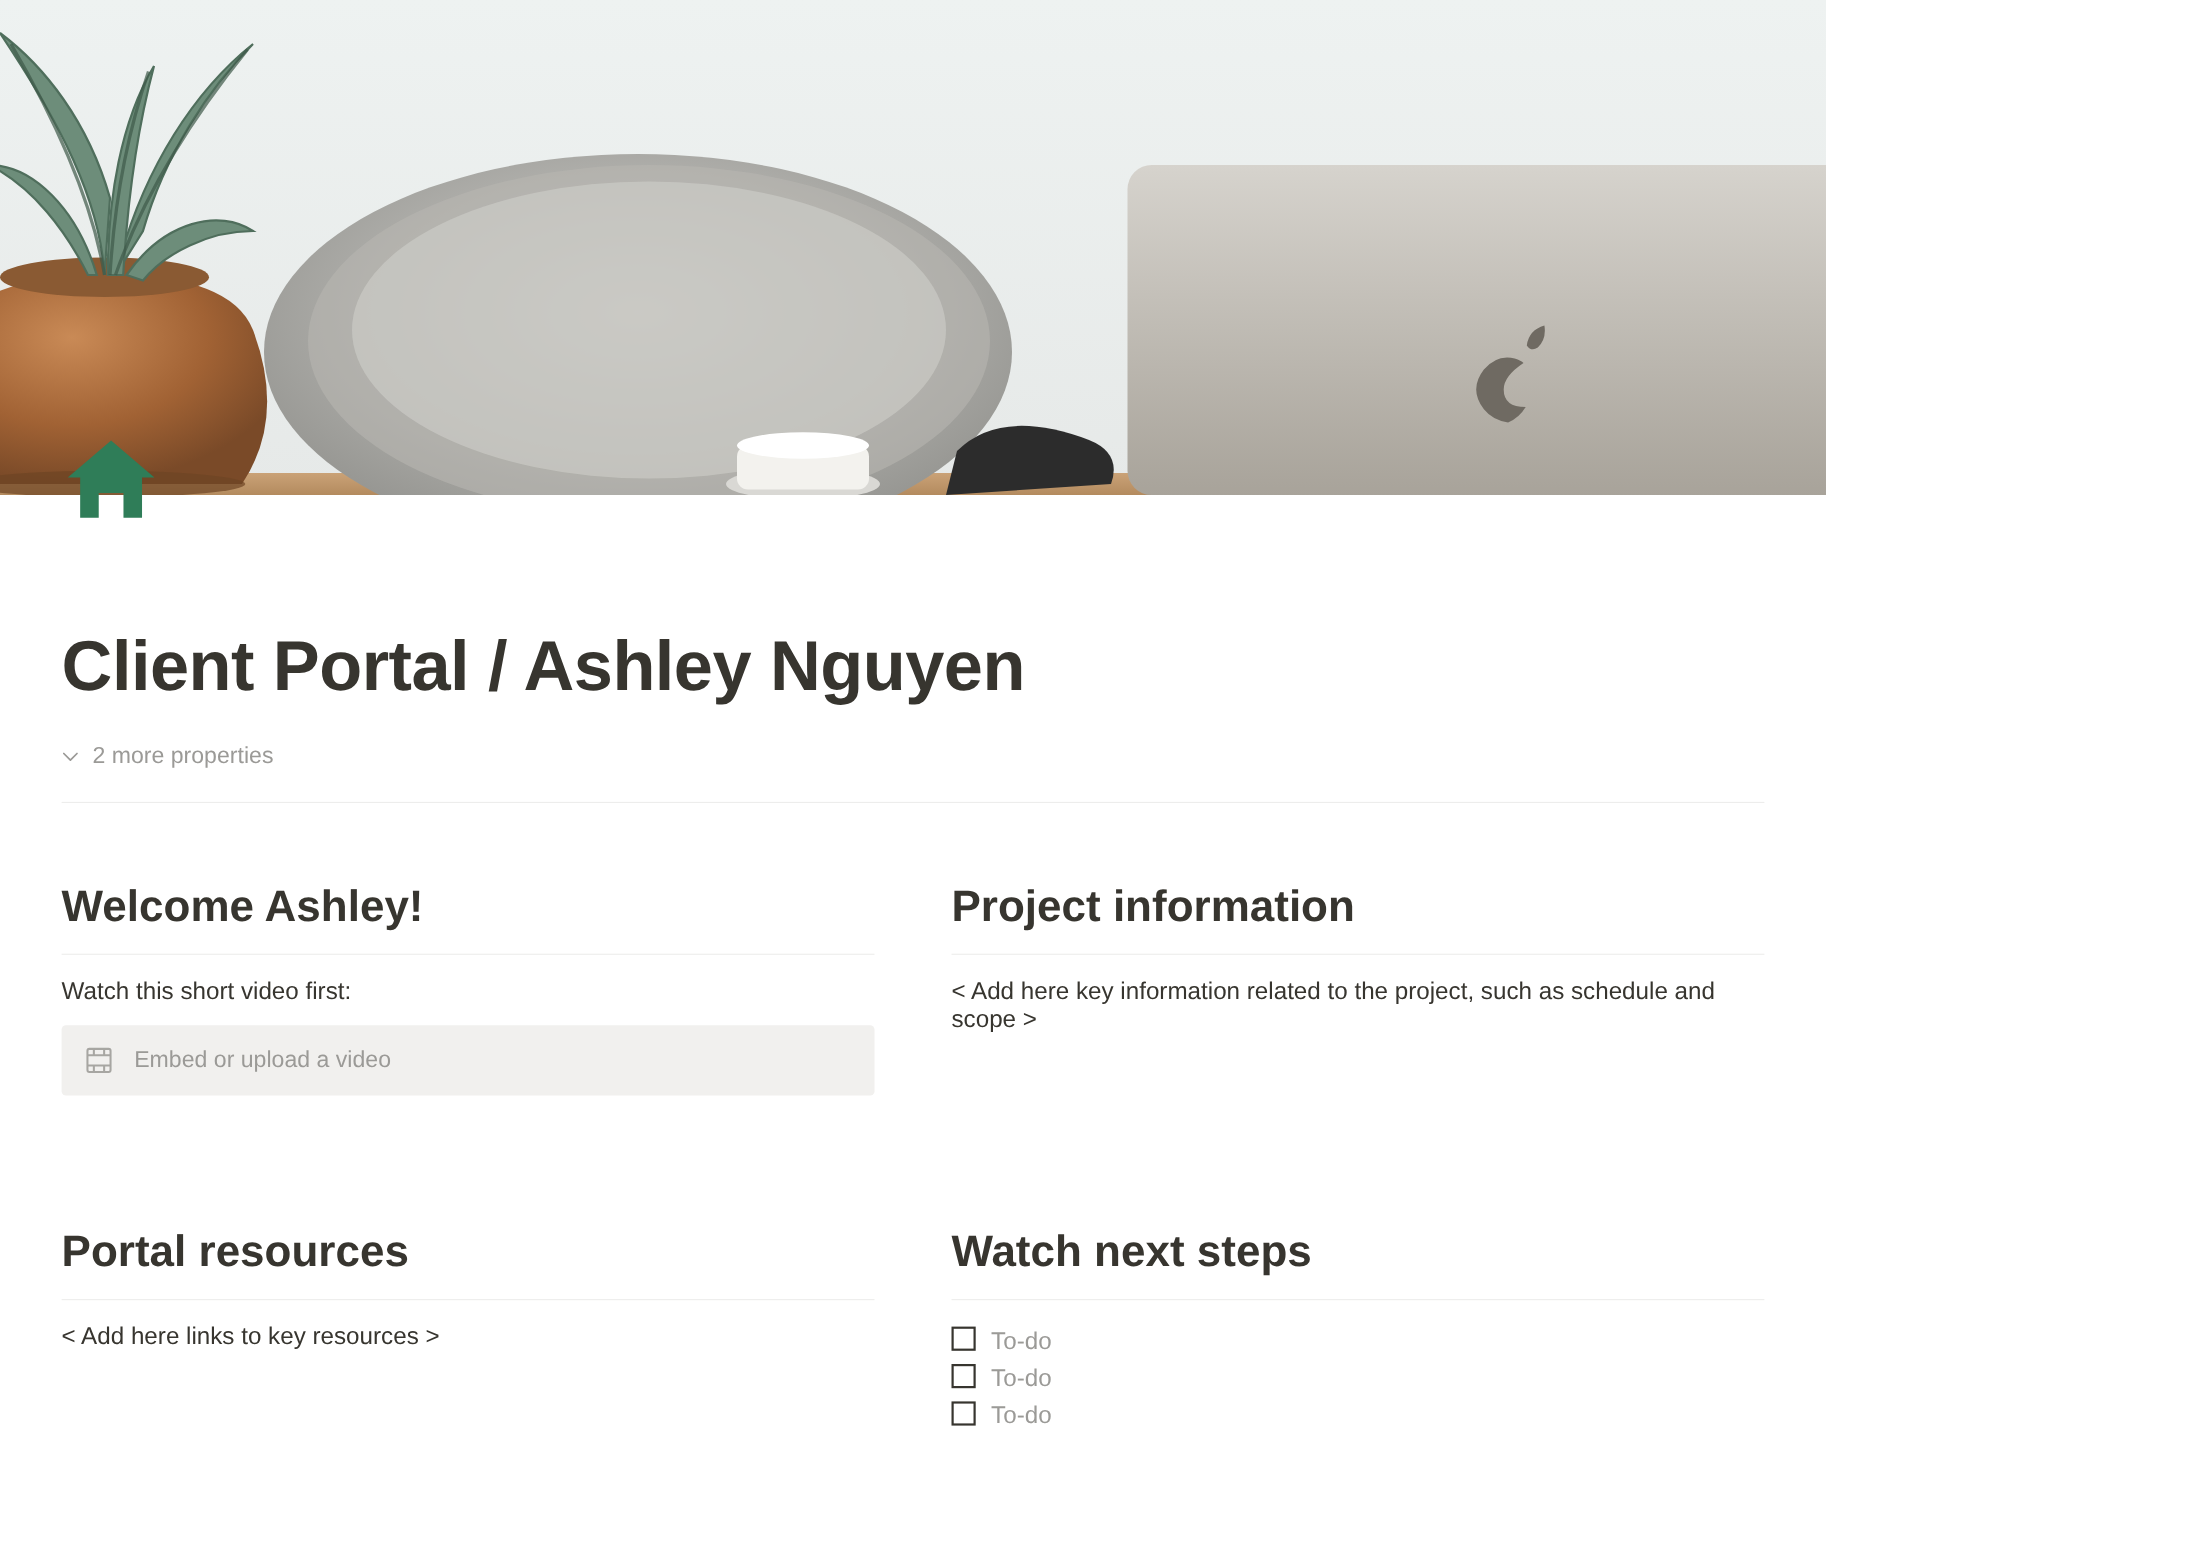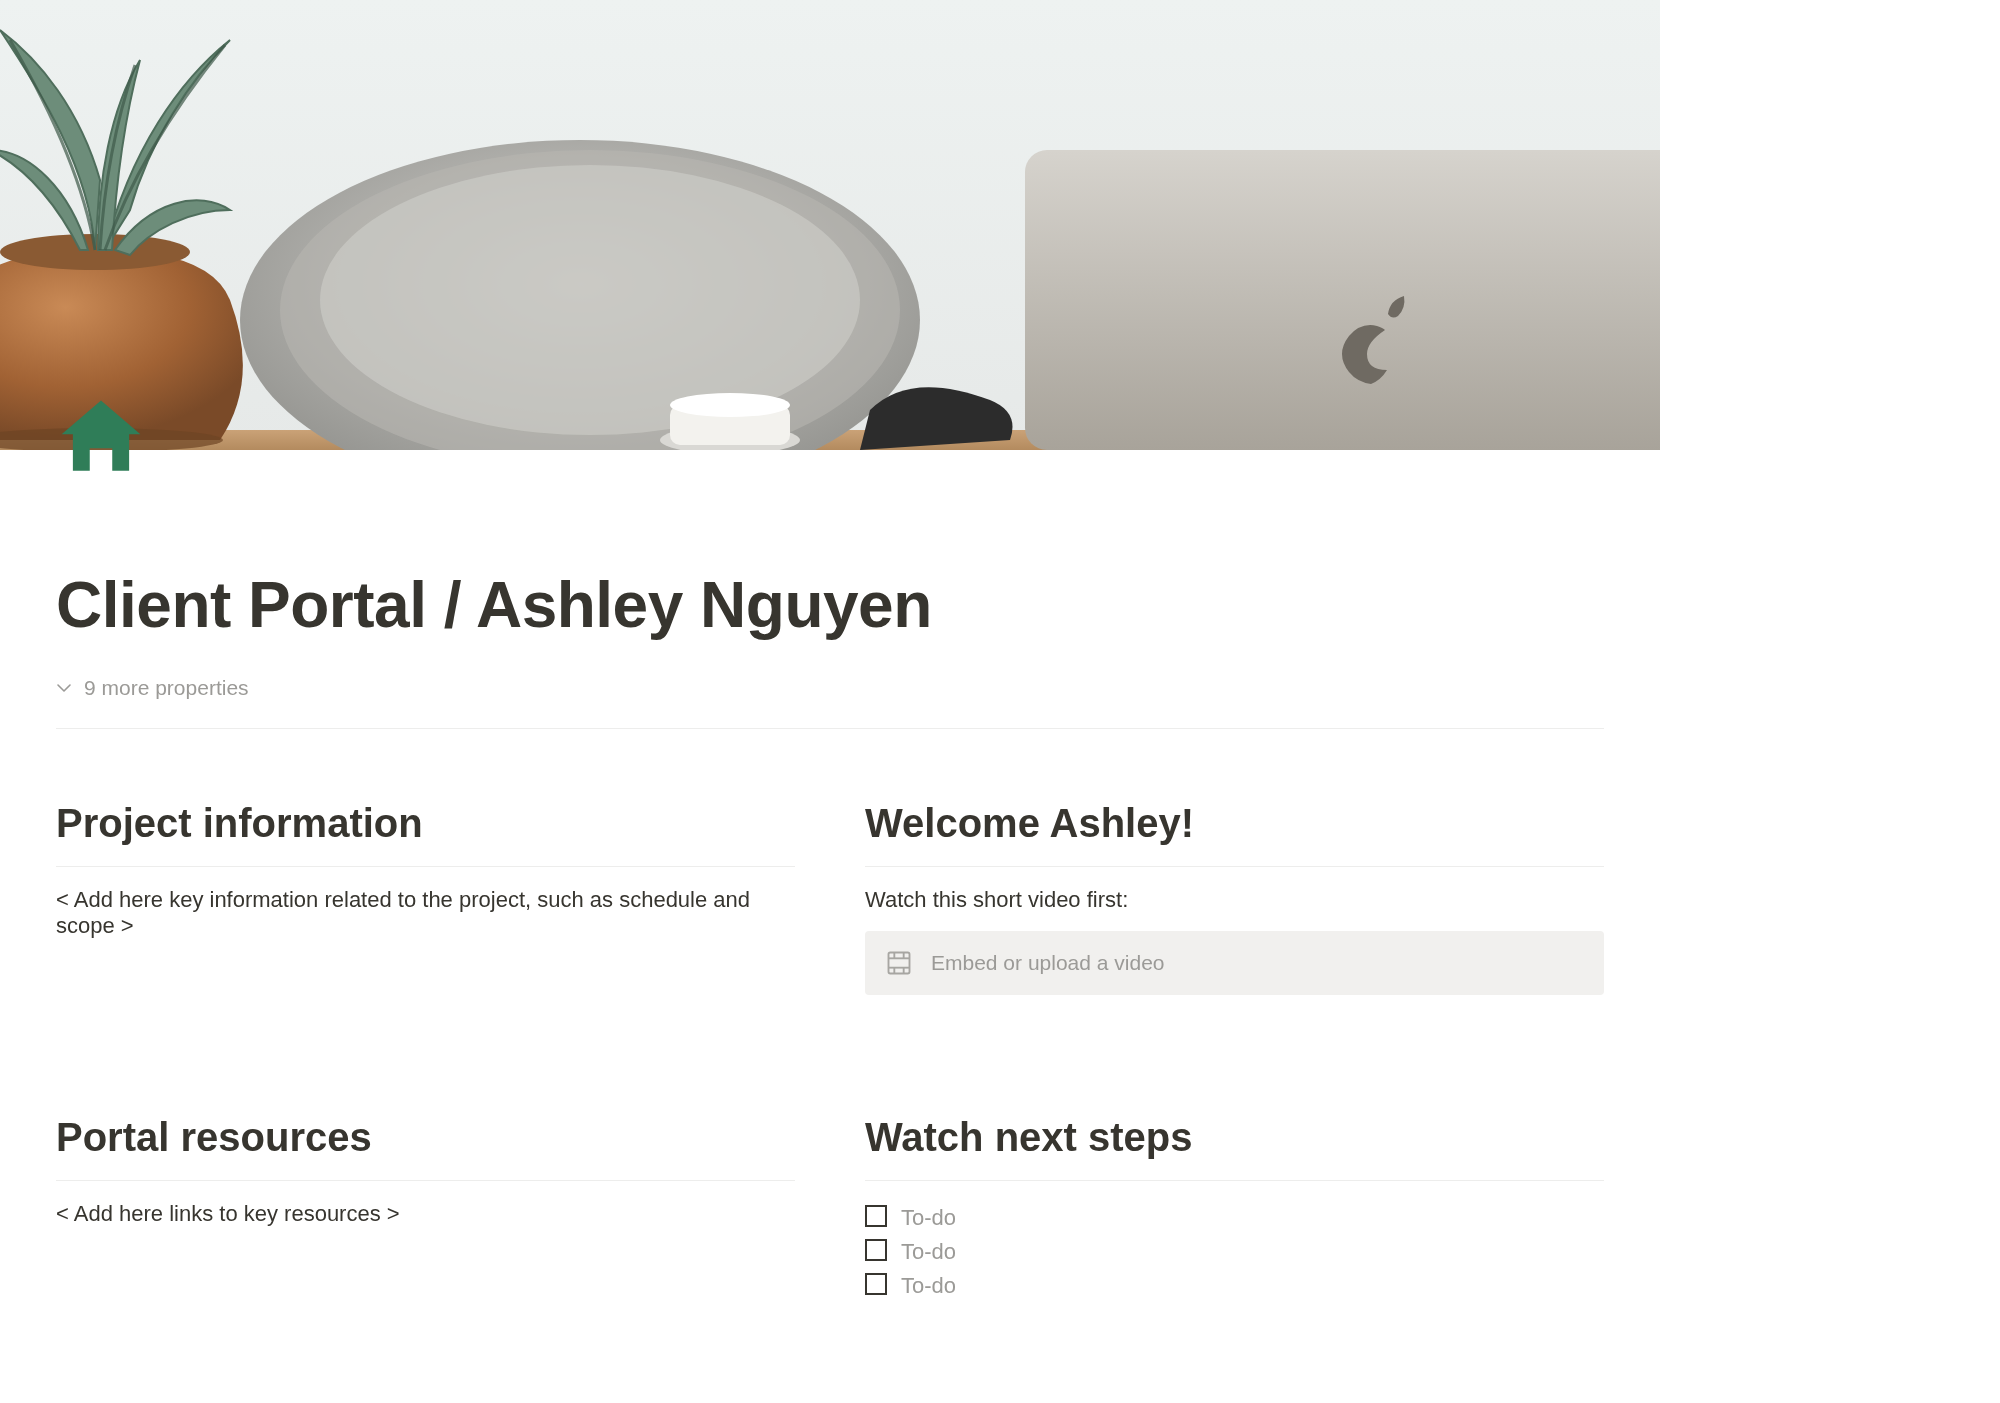--- a/index.html
+++ b/index.html
@@ -209,49 +209,49 @@
 
   <div class="content">
     <h1 class="title">Client Portal / Ashley Nguyen</h1>
 
     <div class="properties">
       <span class="chevron">
         <svg viewBox="0 0 16 16" width="16" height="16">
             <path d="M2 5 L8 11 L14 5" fill="none" stroke="#9b9a97" stroke-width="1.6" stroke-linecap="round" stroke-linejoin="round"></path>
           </svg>
       </span>
-      <span>9 more properties</span>
+      <span>2 more properties</span>
     </div>
 
     <hr class="divider">
 
     <div class="cols">
-      <div class="section">
-        <h2>Project information</h2>
-        <div class="body-text">&lt; Add here key information related to the project, such as schedule and scope &gt;</div>
-      </div>
-
       <div class="section">
         <h2>Welcome Ashley!</h2>
         <div class="body-text">Watch this short video first:</div>
         <div class="video-block">
           <span class="video-glyph">
             <svg viewBox="0 0 24 24" width="28" height="28">
               <rect x="3" y="3" width="18" height="18" rx="1.5" fill="none" stroke="#a7a6a2" stroke-width="1.6"></rect>
               <line x1="3" y1="8" x2="21" y2="8" stroke="#a7a6a2" stroke-width="1.6"></line>
               <line x1="3" y1="16" x2="21" y2="16" stroke="#a7a6a2" stroke-width="1.6"></line>
               <line x1="8" y1="3" x2="8" y2="8" stroke="#a7a6a2" stroke-width="1.6"></line>
               <line x1="16" y1="3" x2="16" y2="8" stroke="#a7a6a2" stroke-width="1.6"></line>
               <line x1="8" y1="16" x2="8" y2="21" stroke="#a7a6a2" stroke-width="1.6"></line>
               <line x1="16" y1="16" x2="16" y2="21" stroke="#a7a6a2" stroke-width="1.6"></line>
             </svg>
           </span>
           <span>Embed or upload a video</span>
         </div>
       </div>
+
+      <div class="section">
+        <h2>Project information</h2>
+        <div class="body-text">&lt; Add here key information related to the project, such as schedule and scope &gt;</div>
+      </div>
     </div>
 
     <div class="cols second-row">
       <div class="section">
         <h2>Portal resources</h2>
         <div class="body-text">&lt; Add here links to key resources &gt;</div>
       </div>
 
       <div class="section">
         <h2>Watch next steps</h2>

